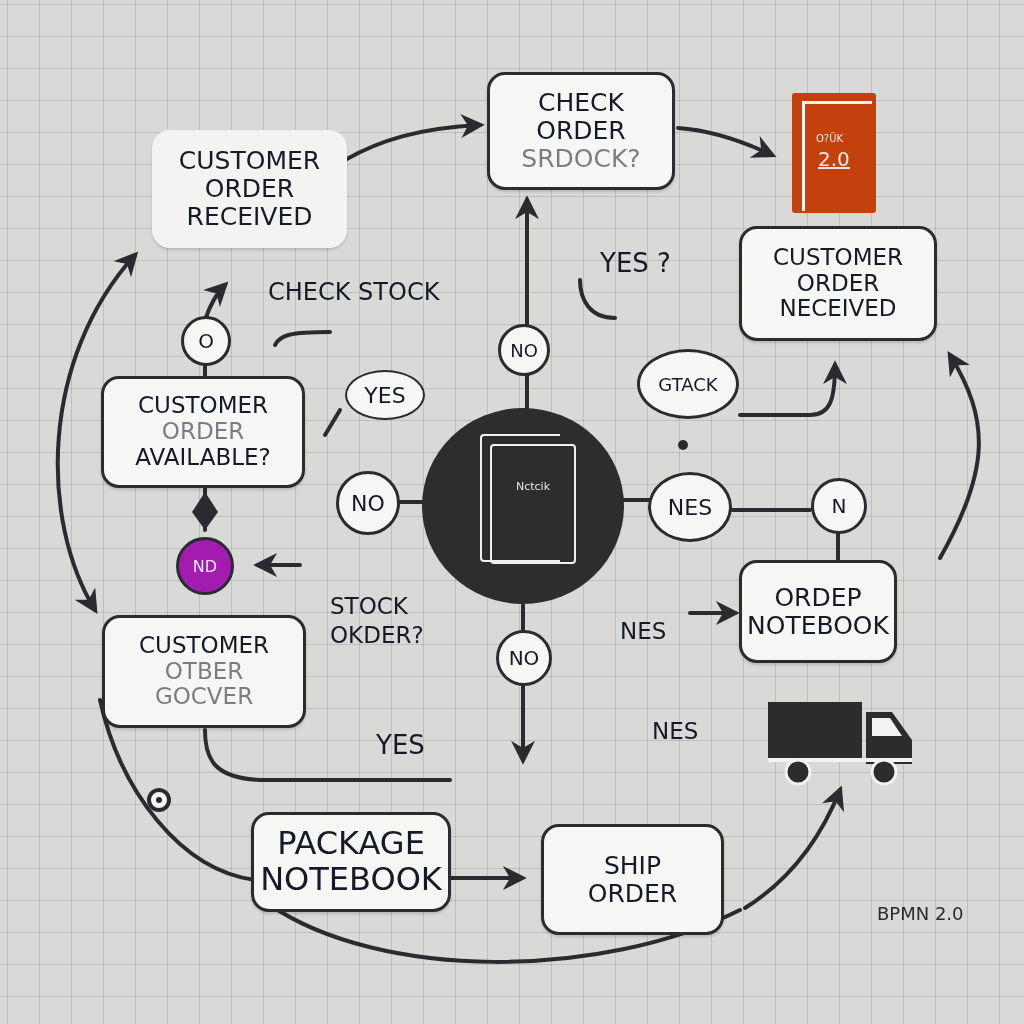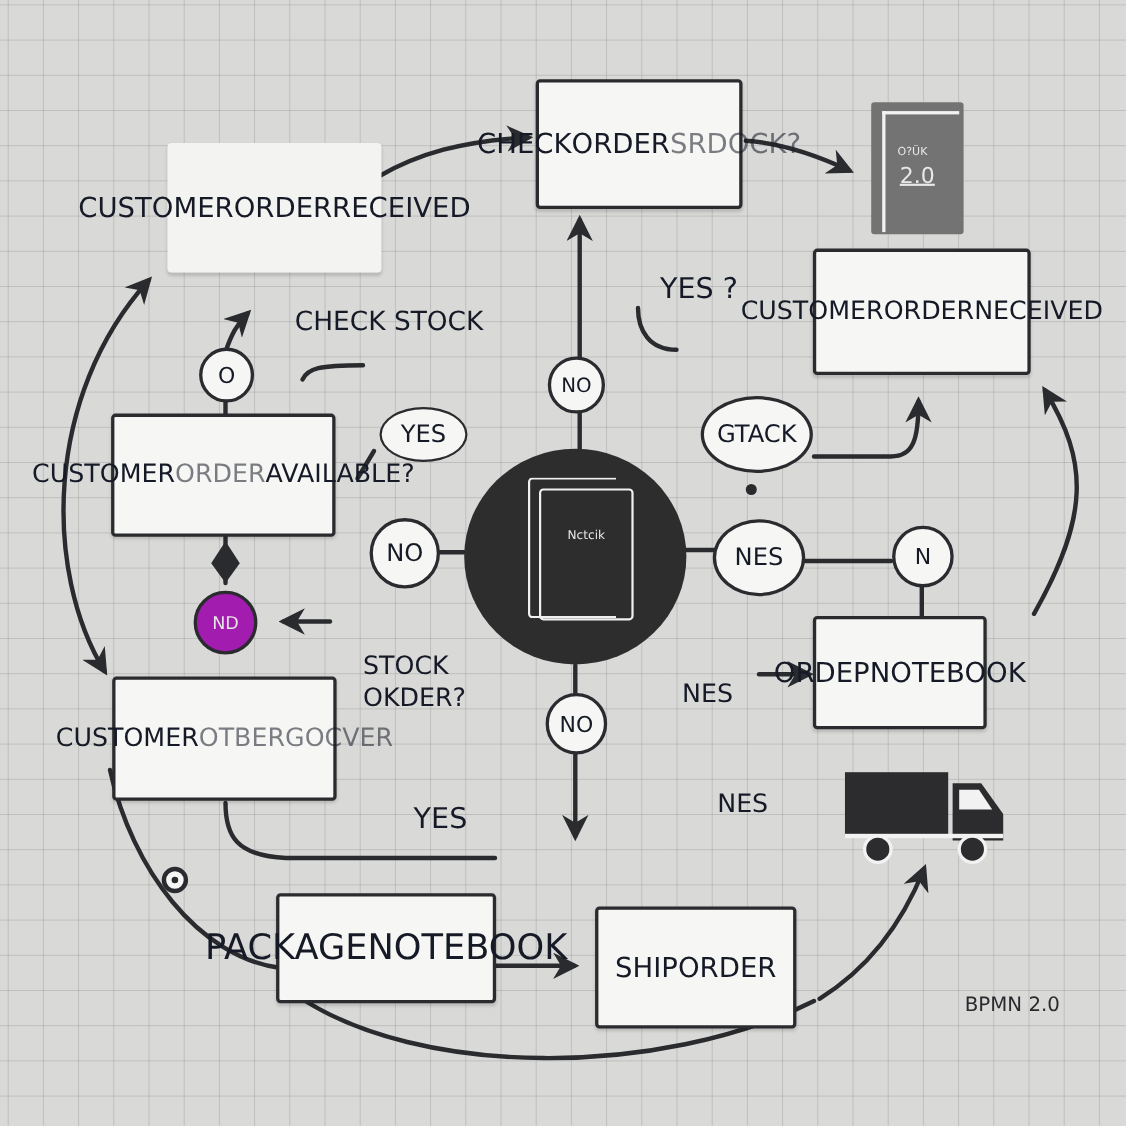--- a/index.html
+++ b/index.html
@@ -9,22 +9,22 @@
     background-image:
       linear-gradient(to right, rgba(120,120,120,0.28) 1px, transparent 1px),
       linear-gradient(to bottom, rgba(120,120,120,0.28) 1px, transparent 1px);
     background-size: 32px 32px;
     background-position: 7px 4px;
     font-family: "DejaVu Sans", "Liberation Sans", sans-serif;
   }
   #wires { position: absolute; left: 0; top: 0; width: 1024px; height: 1024px; }
   .box {
     position: absolute; box-sizing: border-box;
-    background: #f6f6f4; border: 3px solid #2a2b2e; border-radius: 4px;
-    display: flex; flex-direction: row; align-items: center; justify-content: center;
+    background: #f6f6f4; border: 3px solid #2a2b2e; border-radius: 18px;
+    display: flex; flex-direction: column; align-items: center; justify-content: center;
     color: #151a26; font-weight: 500; text-align: center; line-height: 1.12;
     box-shadow: 0 2px 3px rgba(0,0,0,0.15);
   }
   .box span { display: block; white-space: nowrap; }
   .faded { opacity: 0.55; }
   .pill {
     position: absolute; box-sizing: border-box;
     background: #f6f6f4; border: 3px solid #2a2b2e; border-radius: 50%;
     display: flex; align-items: center; justify-content: center;
     color: #151a26; font-size: 22px; font-weight: 500;
@@ -43,21 +43,21 @@
     border: 2px solid #f0f0f0; border-radius: 4px; background: #2d2d2e;
     display: flex; align-items: flex-start; justify-content: center;
   }
   .book::before {
     content: ""; position: absolute; left: -12px; top: -12px; width: 78px; height: 124px;
     border: 2px solid #f0f0f0; border-right: none; border-radius: 4px 0 0 4px;
   }
   .book span { margin-top: 34px; color: #e6e6e6; font-size: 11px; }
   .book2 {
     position: absolute; left: 792px; top: 93px; width: 84px; height: 120px;
-    background: #737373; border-radius: 3px;
+    background: #c2410c; border-radius: 3px;
   }
   .book2::before {
     content: ""; position: absolute; left: 10px; top: 8px; width: 3px; height: 110px; background: #f2f2f2;
   }
   .book2::after {
     content: ""; position: absolute; left: 10px; top: 8px; width: 70px; height: 3px; background: #f2f2f2;
   }
   .book2 .t1 { position: absolute; left: 24px; top: 40px; color: #e8e8e8; font-size: 10px; }
   .book2 .t2 { position: absolute; left: 26px; top: 54px; color: #e8e8e8; font-size: 20px; text-decoration: underline; }
   .truck { position: absolute; left: 768px; top: 700px; width: 146px; height: 90px; }
@@ -144,21 +144,21 @@
 </div>
 
 <div class="pill" style="left:498px;top:324px;width:52px;height:52px;font-size:18px;">
   <span>NO</span>
 </div>
 
 <div class="pill" style="left:345px;top:370px;width:80px;height:50px;border-width:2px;">
   <span>YES</span>
 </div>
 
-<div class="pill" style="left:637px;top:360px;width:102px;height:70px;font-size:22px;">
+<div class="pill" style="left:637px;top:349px;width:102px;height:70px;font-size:18px;">
   <span>GTACK</span>
 </div>
 
 <div class="box" style="left:101px;top:376px;width:204px;height:112px;font-size:23px;">
   <span>CUSTOMER</span>
   <span class="faded">ORDER</span>
   <span>AVAILABLE?</span>
 </div>
 
 <div class="hub"></div>

